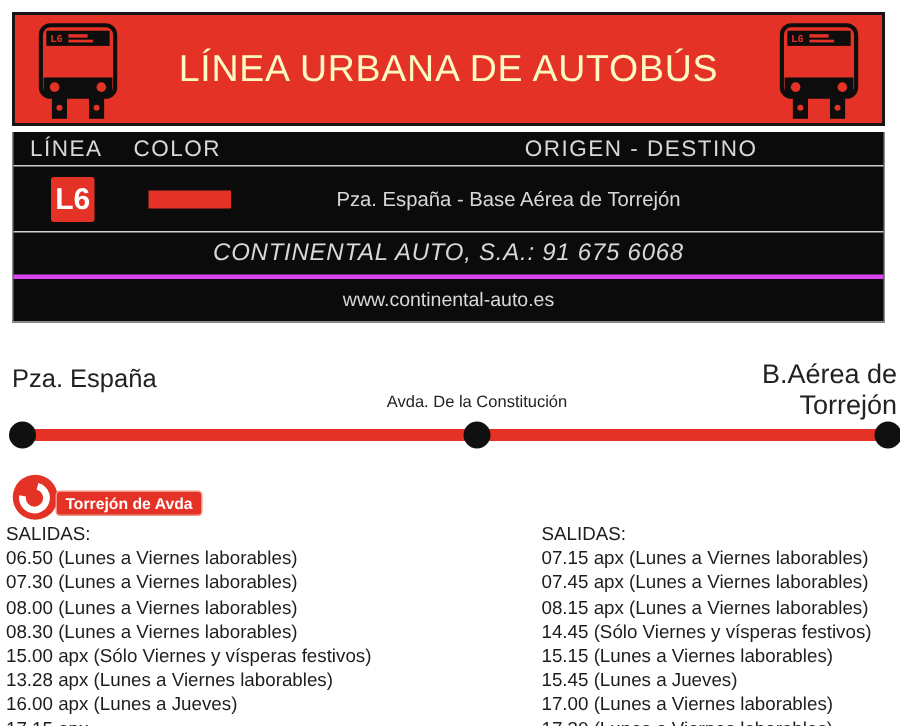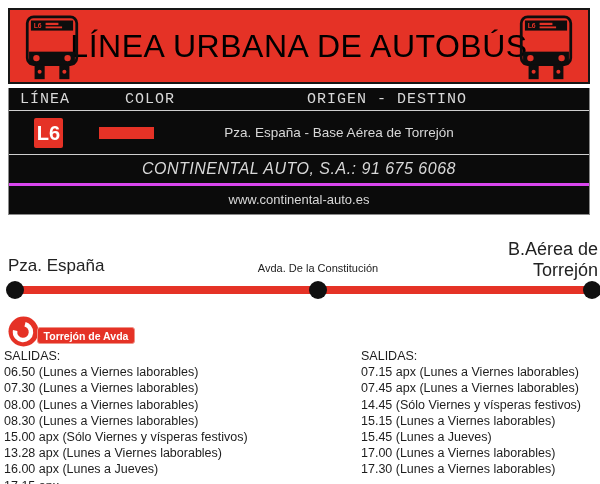--- a/index.html
+++ b/index.html
@@ -14,38 +14,38 @@
     width:600px;height:484px;position:relative;overflow:hidden;
     background:#ffffff;font-family:"Liberation Sans", sans-serif;
   }
   
   .banner{
     position:absolute;left:8px;top:8px;width:582px;height:76px;
     background:var(--red);border:2px solid #161616;
     display:flex;align-items:center;justify-content:center;
   }
   .banner-title{
-    font-size:32px;color:#000000;letter-spacing:.5px;white-space:nowrap;
+    font-size:25px;color:#fef9c3;letter-spacing:.5px;white-space:nowrap;
   }
   .bus-icon{position:absolute;top:5px;width:58px;height:66px;}
   .bus-left{left:13px;}
   .bus-right{right:13px;}
   
   .info-table{
     position:absolute;left:8px;top:88px;width:582px;height:127px;
     background:var(--table-bg);color:var(--text-light);
     border:1px solid #8a8a8a;border-top:none;
   }
   .tbl-header{
     display:flex;height:23px;align-items:center;
-    border-bottom:1px solid #cfcfcf;font-size:15px;letter-spacing:1px;font-family:Liberation Mono, monospace;
+    border-bottom:1px solid #cfcfcf;font-size:15px;letter-spacing:1px;
   }
   .h-linea{width:80px;padding-left:11px;}
-  .h-color{width:120px;margin-left:36px;}
-  .h-od{flex:1;text-align:center;padding-right:60px;}
+  .h-color{width:120px;}
+  .h-od{flex:1;text-align:right;padding-right:84px;}
   .tbl-line-row{position:relative;height:44px;border-bottom:1px solid #cfcfcf;}
   .line-badge{
     position:absolute;left:25px;top:7px;width:29px;height:30px;
     background:var(--red);border-radius:2px;color:#fff;
     font-size:20px;font-weight:bold;
     display:flex;align-items:center;justify-content:center;
   }
   .color-bar{position:absolute;left:90px;top:16px;width:55px;height:12px;background:var(--red);}
   .route-text{
     position:absolute;left:120px;top:0;width:420px;height:100%;
@@ -53,21 +53,21 @@
   }
   .tbl-operator{
     height:31px;display:flex;align-items:center;justify-content:center;
     font-size:16px;letter-spacing:.5px;border-bottom:3px solid #d946ef;white-space:nowrap;font-style:italic;
   }
   .tbl-website{
     height:26px;display:flex;align-items:center;justify-content:center;font-size:13px;
   }
   
   .stop-label{color:#222;position:absolute;}
-  .stop-left-label{left:8px;top:256px;font-size:17px;}
+  .stop-left-label{left:8px;top:243px;font-size:17px;}
   .stop-mid-label{left:238px;top:262px;width:160px;text-align:center;font-size:11px;}
   .stop-right-label{right:2px;top:239px;width:112px;text-align:right;font-size:18px;line-height:21px;}
   .route-line{position:absolute;left:12px;top:286px;width:580px;height:8px;background:var(--red);}
   .stop-dot{position:absolute;top:281px;width:18px;height:18px;border-radius:50%;background:#101010;}
   .dot-0{left:6px;}
   .dot-1{left:309px;}
   .dot-2{left:583px;}
   
   .muni-logo{position:absolute;left:8px;top:316px;width:31px;height:31px;}
   .muni-box{
@@ -161,19 +161,20 @@
       <div class="sched-line">13.28 apx (Lunes a Viernes laborables)</div>
       <div class="sched-line">16.00 apx (Lunes a Jueves)</div>
       <div class="sched-line">17.15 apx</div>
     </div>
 </div>
 <div class="sched sched-right">
   <div class="sched-title">SALIDAS:</div>
   <div>
       <div class="sched-line">07.15 apx (Lunes a Viernes laborables)</div>
       <div class="sched-line">07.45 apx (Lunes a Viernes laborables)</div>
+      <div class="sched-line">08.15 apx (Lunes a Viernes laborables)</div>
       <div class="sched-line">14.45 (Sólo Viernes y vísperas festivos)</div>
       <div class="sched-line">15.15 (Lunes a Viernes laborables)</div>
       <div class="sched-line">15.45 (Lunes a Jueves)</div>
       <div class="sched-line">17.00 (Lunes a Viernes laborables)</div>
       <div class="sched-line">17.30 (Lunes a Viernes laborables)</div>
     </div>
 </div>
 
 </body></html>

